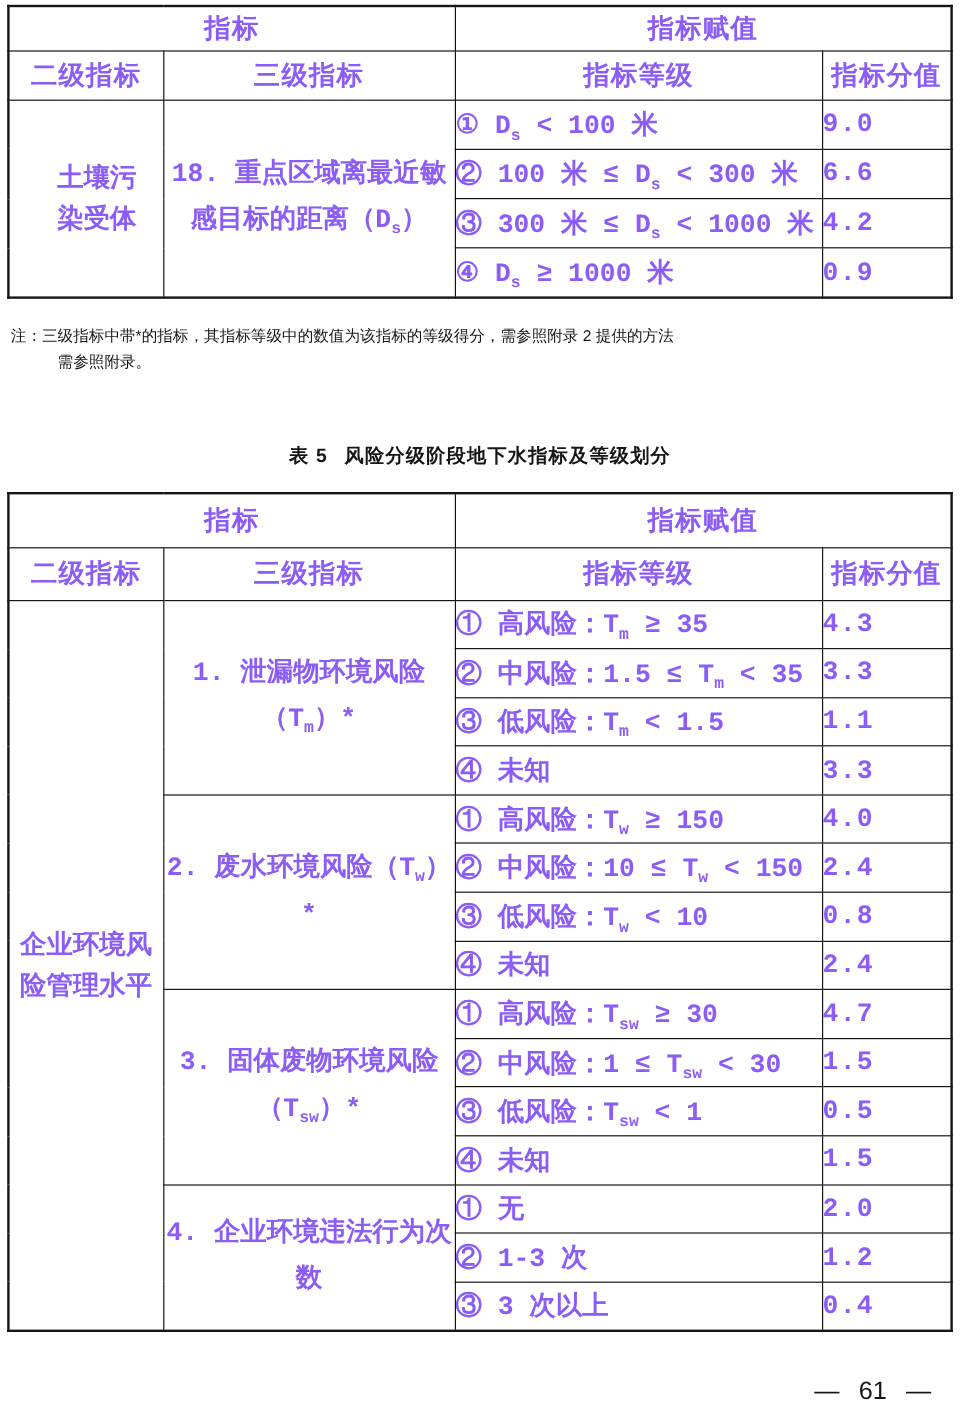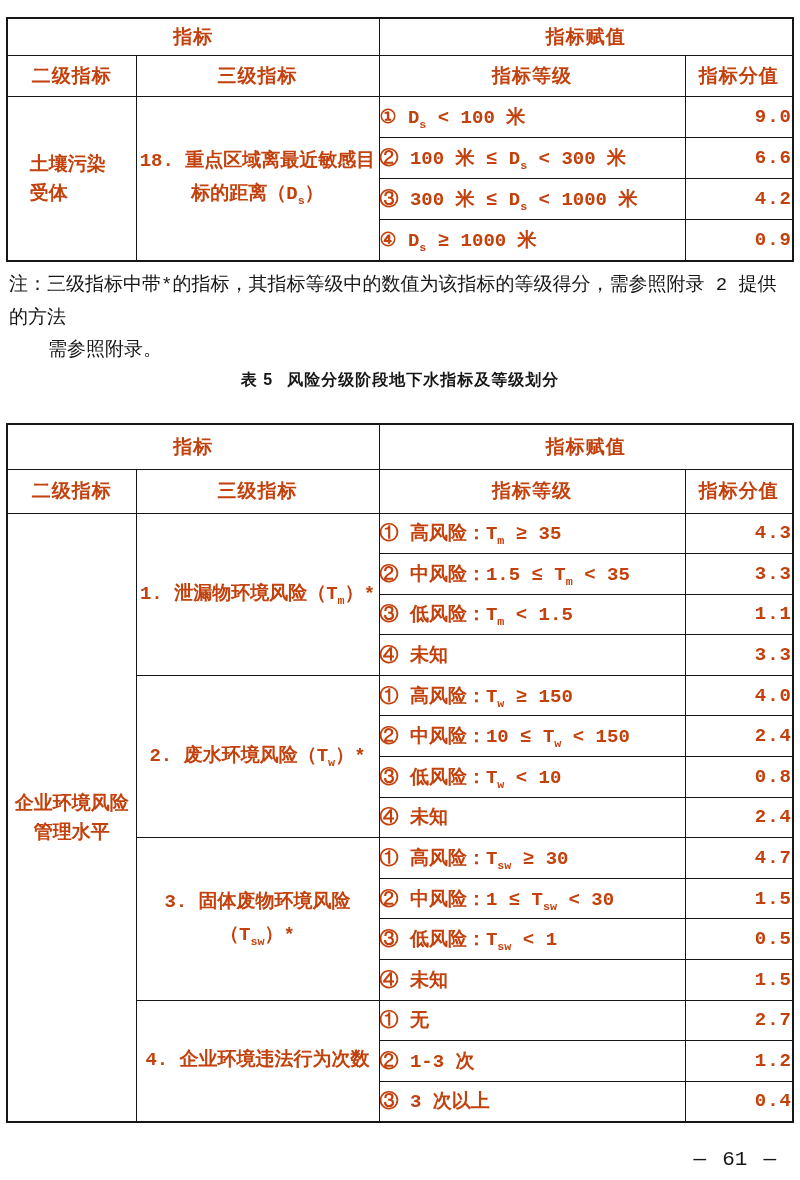--- a/index.html
+++ b/index.html
@@ -14,24 +14,23 @@
     font-family: "Liberation Serif", "DejaVu Serif", serif;
     color: #161616;
     overflow: hidden;
   }
   
   table.grid {
     position: absolute;
     border-collapse: collapse;
     table-layout: fixed;
     width: 786px;
-    font-size: 19px;
-    color: #c2410c;
+    font-size: 22px;
+    color: #8b5cf6;
     border: 2.5px solid #161616;
-    margin-top: 13px;
   }
   table.grid th, table.grid td {
     border: 1.5px solid #161616;
     padding: 0;
     vertical-align: middle;
     font-weight: bold;
     overflow: hidden;
   }
   table.grid th {
     font-weight: 700;
@@ -43,39 +42,39 @@
   #table-soil tr.hrow1 { height: 37px; }
   #table-soil tr.hrow2 { height: 41px; }
   #table-soil tr.drow  { height: 41.25px; }
 
   #table-gw { left: 6px; top: 410px; }
   #table-gw tr.hrow1 { height: 45px; }
   #table-gw tr.hrow2 { height: 44px; }
   #table-gw tr.drow  { height: 40.6px; }
 
   td.level2-cell { text-align: center; line-height: 1.55; }
-  td.level2-cell .wrap4 { display: inline-block; max-width: 84px; text-align: left; }
+  td.level2-cell .wrap4 { display: inline-block; max-width: 84px; text-align: right; }
   td.level2-cell .wrap6 { display: inline-block; max-width: 120px; }
   td.level3-cell { text-align: center; padding: 0 10px 0 11px; line-height: 1.75; }
   td.grade-cell  { text-align: left; padding-left: 13px; }
-  td.score-cell  { text-align: right; font-family: "Liberation Mono", "DejaVu Sans Mono", monospace; letter-spacing: 1px; }
+  td.score-cell  { text-align: left; font-family: "Liberation Mono", "DejaVu Sans Mono", monospace; letter-spacing: 1px; }
   .latin, td.grade-cell, td.level3-cell {
     font-family: "Liberation Mono", "DejaVu Sans Mono", monospace;
   }
   sub { font-size: 0.62em; line-height: 0; }
 
   
   .note {
     position: absolute;
     left: 9px;
     top: 269px;
     width: 786px;
-    font-size: 19px;
+    font-size: 13px;
     line-height: 1.72;
-    font-family: Liberation Mono, monospace;
+    font-family: Liberation Sans, sans-serif;
   }
   .note .line2 { padding-left: 39px; }
 
   
   .tbl-title {
     position: absolute;
     left: 0;
     top: 370px;
     width: 800px;
     text-align: center;
@@ -85,21 +84,21 @@
     letter-spacing: 1px;
   }
   .tbl-title .t-label { margin-right: 14px; }
 
   
   .page-footer {
     position: absolute;
     top: 1148px;
     right: 16px;
     font-size: 21px;
-    font-family: Liberation Mono, monospace;
+    font-family: Liberation Sans, sans-serif;
     margin-left: 44px;
   }
   .page-footer span { margin: 0 8px; }
 </style>
 </head>
 <body>
 
 <table class="grid" id="table-soil">
   <colgroup>
     <col style="width:129px">
@@ -218,21 +217,21 @@
     <td class="score-cell">0.5</td>
   </tr>
   <tr class="drow">
     <td class="grade-cell">④ 未知</td>
     <td class="score-cell">1.5</td>
   </tr>
 
   <tr class="drow">
     <td class="level3-cell" rowspan="3">4. 企业环境违法行为次数</td>
     <td class="grade-cell">① 无</td>
-    <td class="score-cell">2.7</td>
+    <td class="score-cell">2.0</td>
   </tr>
   <tr class="drow">
     <td class="grade-cell">② 1-3 次</td>
     <td class="score-cell">1.2</td>
   </tr>
   <tr class="drow">
     <td class="grade-cell">③ 3 次以上</td>
     <td class="score-cell">0.4</td>
   </tr>
 </tbody>

